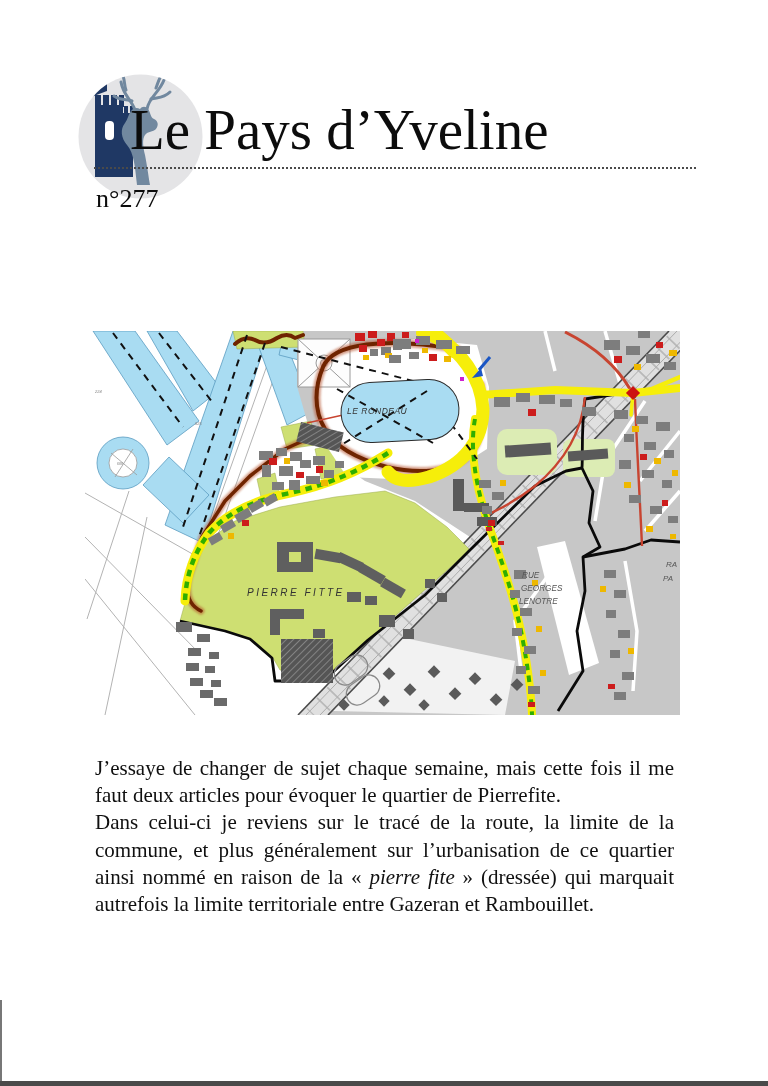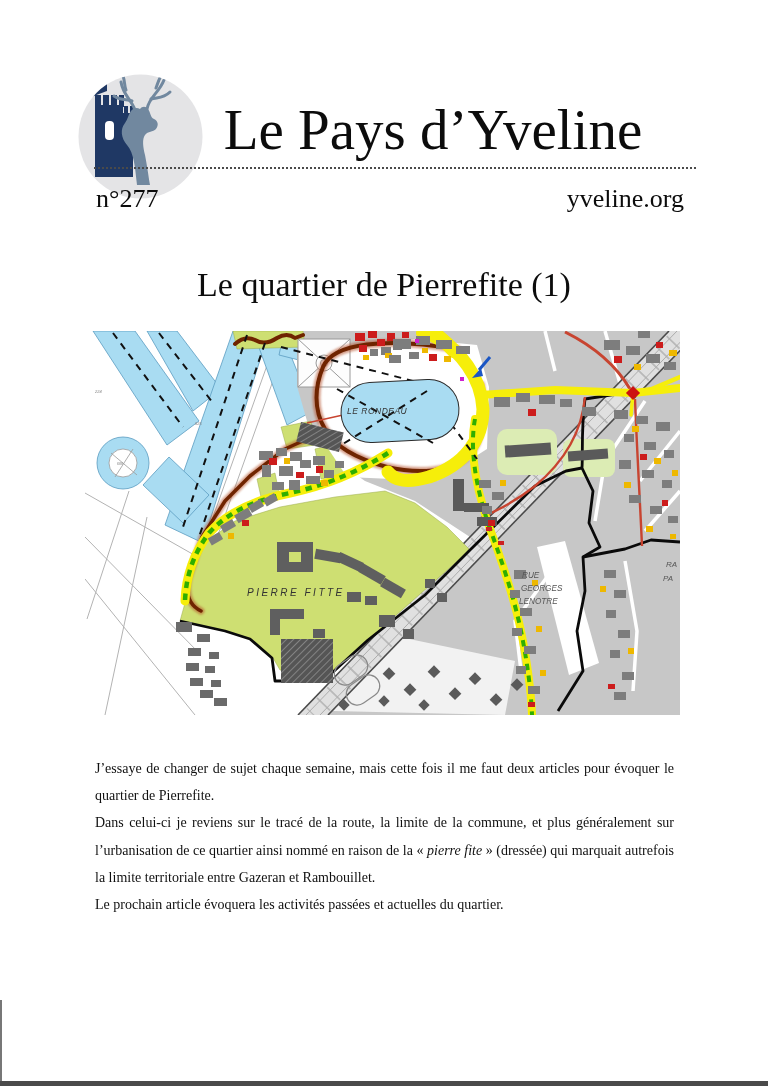--- a/index.html
+++ b/index.html
@@ -1,27 +1,27 @@
 <!DOCTYPE html>
 <html><head>
 <meta charset="utf-8">
 <style>
   html,body{margin:0;padding:0;background:#888;}
   .page{position:relative;width:768px;height:1086px;background:#ffffff;
         font-family:"Liberation Serif", serif;overflow:hidden;margin:0 auto;}
   .logo{position:absolute;left:77px;top:73px;width:127px;height:127px;}
   .title{position:absolute;left:130px;right:32px;top:94px;height:72px;line-height:72px;
-         text-align:center;font-size:57px;color:#0c0c0c;white-space:nowrap;}
+         text-align:left;font-size:57px;color:#0c0c0c;white-space:nowrap;}
   .rule{position:absolute;left:94px;width:602px;top:167px;border-top:2px dotted #4a4a4a;}
   .meta{position:absolute;left:96px;right:84px;top:184px;font-size:26px;color:#0c0c0c;
         display:flex;justify-content:space-between;align-items:center;}
   .headline{position:absolute;left:60px;right:60px;top:266px;text-align:center;
             font-size:34px;color:#0c0c0c;}
   .mapwrap{position:absolute;left:85px;top:331px;width:595px;height:384px;font-style:italic;}
-  .bodytext{position:absolute;left:95px;width:579px;top:755px;font-size:14px;
+  .bodytext{position:absolute;left:95px;width:579px;top:755px;font-size:21px;
             line-height:27.2px;color:#101010;text-align:justify;}
   .bodytext p{margin:0;}
   .bottom-bar{position:absolute;left:0;right:0;bottom:0;height:5px;background:#4a4a4a;}
   .left-edge{position:absolute;left:0;top:1000px;width:2px;height:86px;background:#777;}
   .maplabel{font-family:"Liberation Sans", sans-serif;}
 </style>
 </head>
 <body>
 
 <div class="page">
@@ -60,25 +60,23 @@
             <path d="M74,26 C80,24 86,26 93,19"></path>
             <path d="M79,15 C81,10 81,8 84,3"></path>
           </g>
         </g>
       </g>
     </svg>
     <div class="title">Le Pays d’Yveline</div>
     <div class="rule"></div>
     <div class="meta">
       <span>n°277</span>
-      <span>yveline.org</span>
     </div>
   </header>
 
-  <div class="headline">Le quartier de Pierrefite (1)</div>
 
   <div class="mapwrap">
   <svg viewBox="0 0 595 384" width="595" height="384">
     <defs>
       <pattern id="hatchA" width="5" height="5" patternUnits="userSpaceOnUse" patternTransform="rotate(45)">
         <rect width="5" height="5" fill="#555"></rect>
         <line x1="0" y1="0" x2="0" y2="5" stroke="#8f8f8f" stroke-width="1.6"></line>
       </pattern>
       <filter id="blur1">
             <feGaussianBlur stdDeviation="1.1"></feGaussianBlur>
@@ -428,18 +426,17 @@
       <text x="10" y="62" font-size="4" fill="#888">224</text>
       <text x="110" y="94" font-size="4" fill="#888">825</text>
       <text x="32" y="134" font-size="3.5" fill="#888">688</text>
     </g>
   </svg>
   </div>
 
   <div class="bodytext">
     <p>J’essaye de changer de sujet chaque semaine, mais cette fois il me faut deux articles pour évoquer le quartier de Pierrefite.</p>
     <p><span>Dans celui-ci je reviens sur le tracé de la route, la limite de la commune, et plus généralement sur l’urbanisation de ce quartier ainsi nommé en raison de la « </span><i>pierre fite</i><span> » (dressée) qui marquait autrefois la limite territoriale entre Gazeran et Rambouillet.</span></p>
-    <p>Le prochain article évoquera les activités passées et actuelles du quartier.</p>
   </div>
 
   <div class="left-edge"></div>
   <div class="bottom-bar"></div>
 </div>
 
 </body></html>

